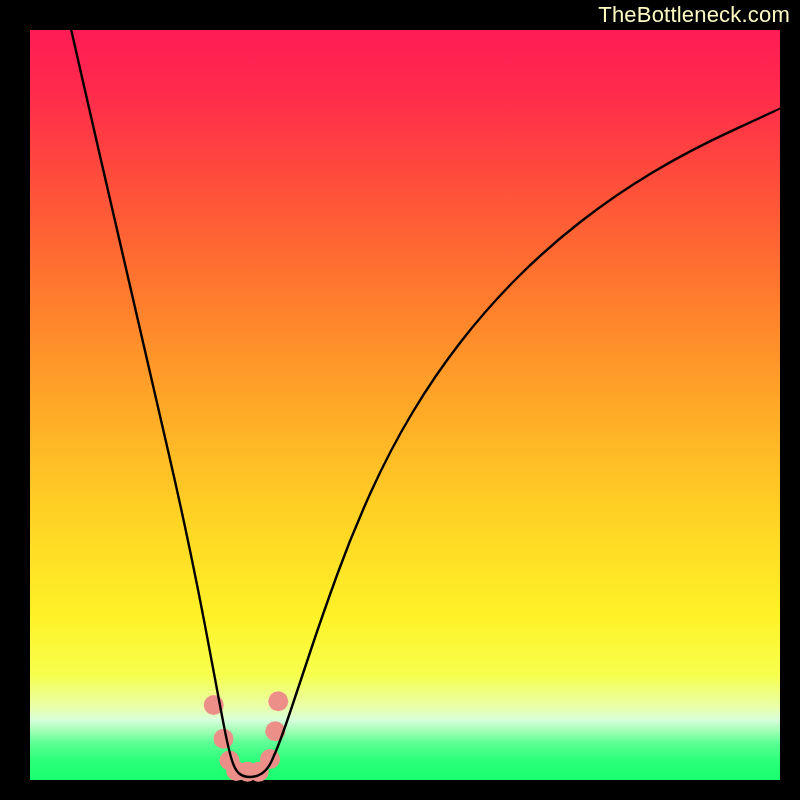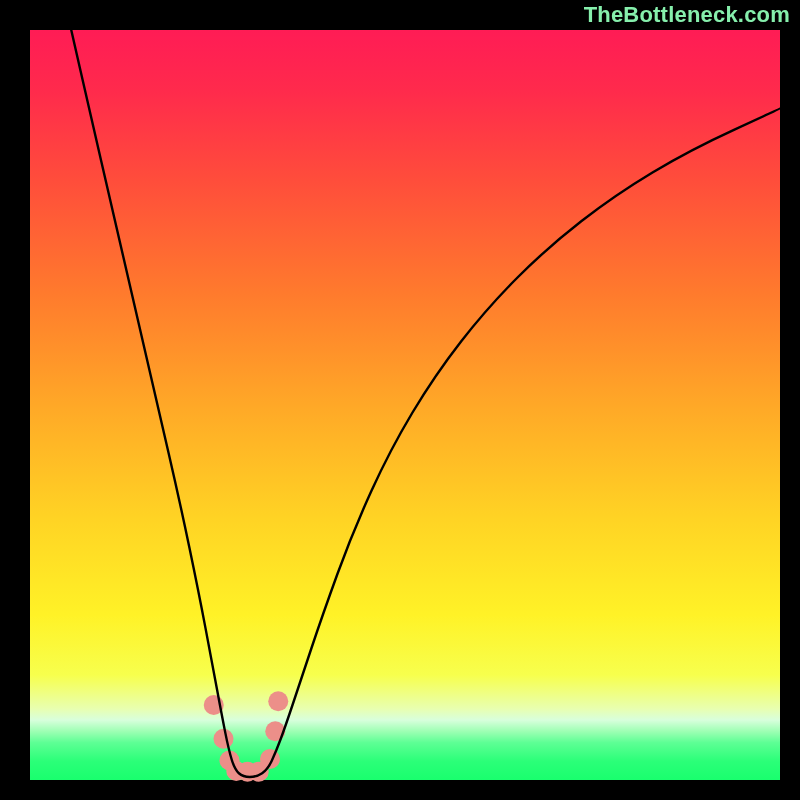--- a/index.html
+++ b/index.html
@@ -16,23 +16,23 @@
     left: 0;
     top: 0;
     width: 800px;
     height: 800px;
     background: #000;
   }
   .watermark {
     position: absolute;
     top: 2px;
     right: 10px;
-    color: #86efac;
+    color: #fef9c3;
     font-size: 22px;
-    font-weight: 700;
+    font-weight: 400;
     letter-spacing: 0.2px;
   }
   svg {
     position: absolute;
     left: 0;
     top: 0;
   }
 </style>
 </head>
 <body>

